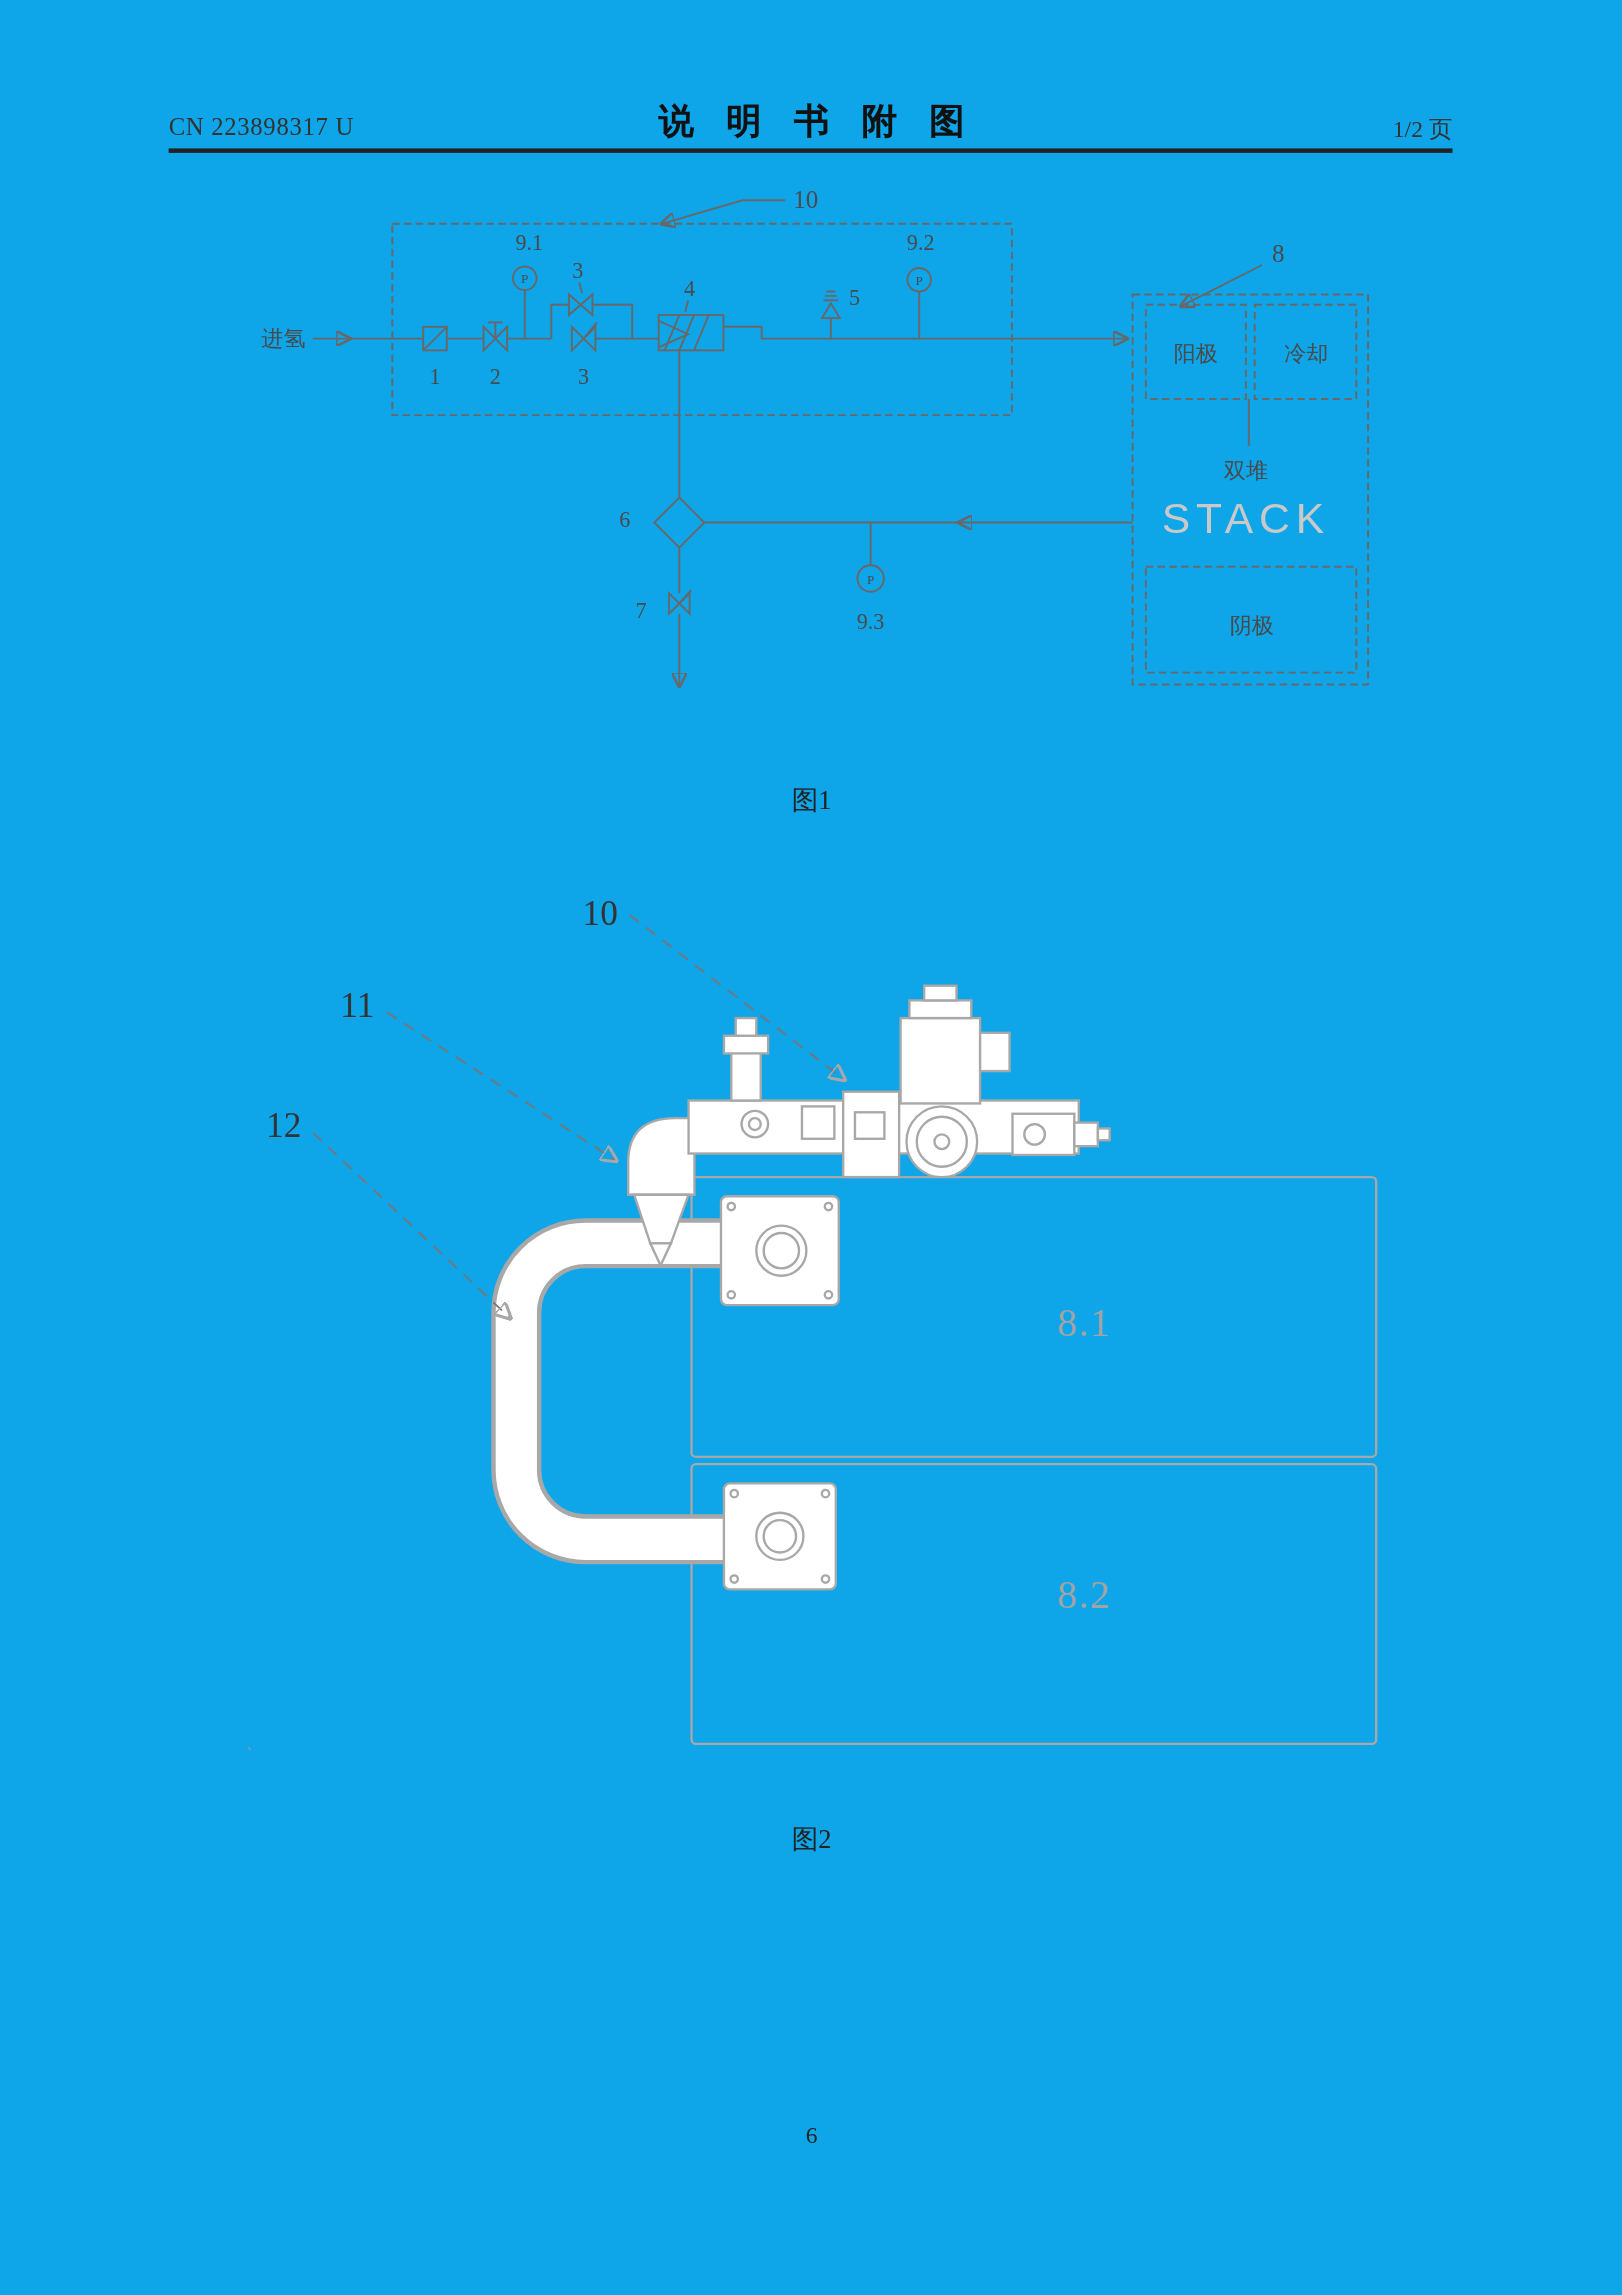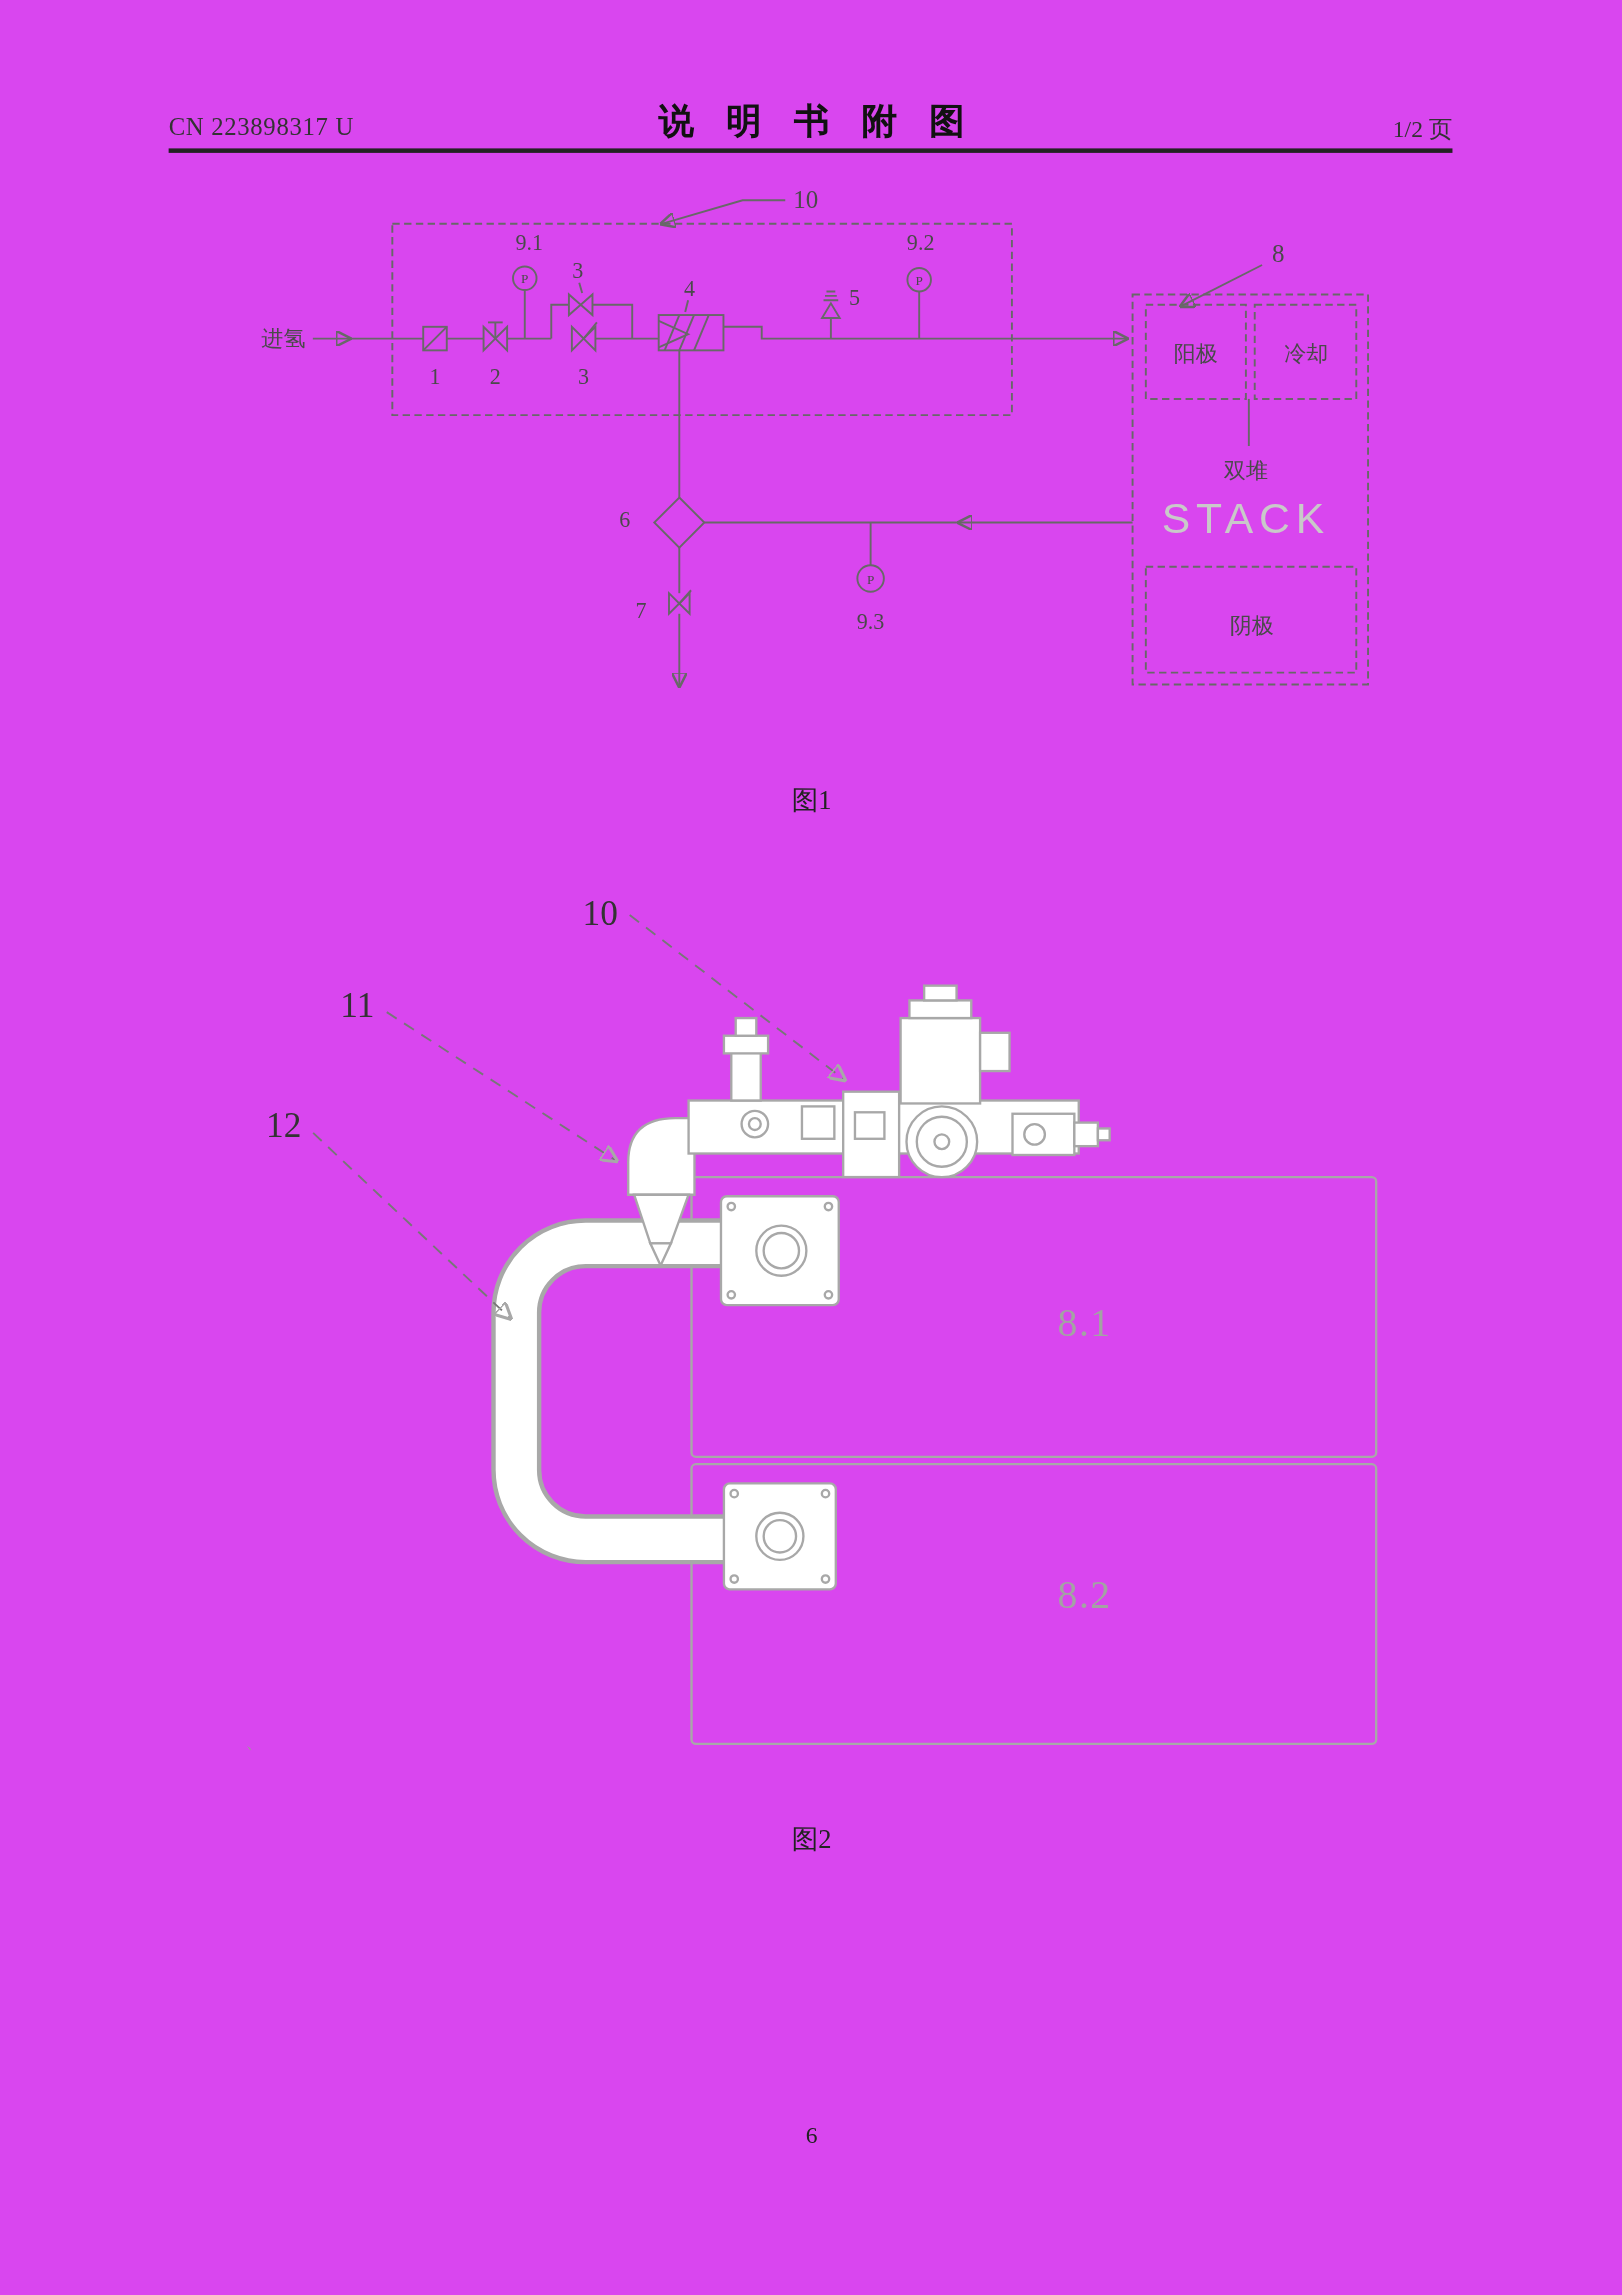--- a/index.html
+++ b/index.html
@@ -1,16 +1,16 @@
 <!DOCTYPE html>
 <html style="font-size:10.5px"><head>
 <meta charset="utf-8">
 <style>
   html,body{margin:0;padding:0;background:#e8e8e8;}
-  .page{width:1623px;height:2295px;position:relative;background:#d946ef;overflow:hidden;margin:0 auto;}
+  .page{width:1623px;height:2295px;position:relative;background:#0ea5e9;overflow:hidden;margin:0 auto;}
   .sheet{position:absolute;left:0;top:0;width:722px;height:1021px;
          transform:scale(2.2484);transform-origin:0 0;
          font-family:"Liberation Serif",serif;color:#222;}
   .abs{position:absolute;}
   .patent-number{left:75px;top:50px;font-size:11px;letter-spacing:0.3px;color:#333;}
   .doc-title{left:0;right:0;top:44px;text-align:center;font-size:15.7px;font-weight:bold;
              letter-spacing:14.4px;text-indent:14.4px;color:#111;}
   .page-indicator{right:76px;top:51px;font-size:10.5px;color:#333;}
   .header-rule{left:75px;top:66px;width:571px;height:2px;background:#222;}
   .fig-caption{left:0;right:0;text-align:center;font-size:11.8px;color:#222;}

